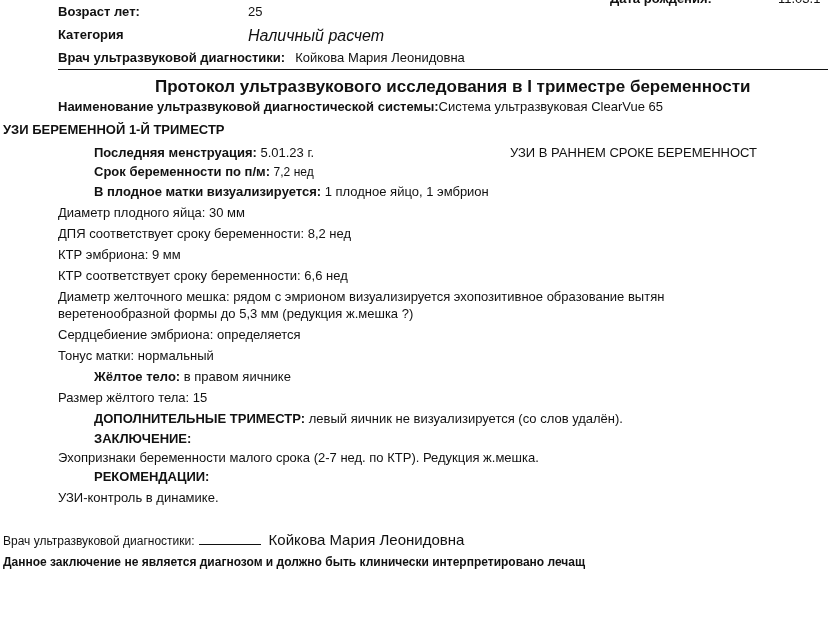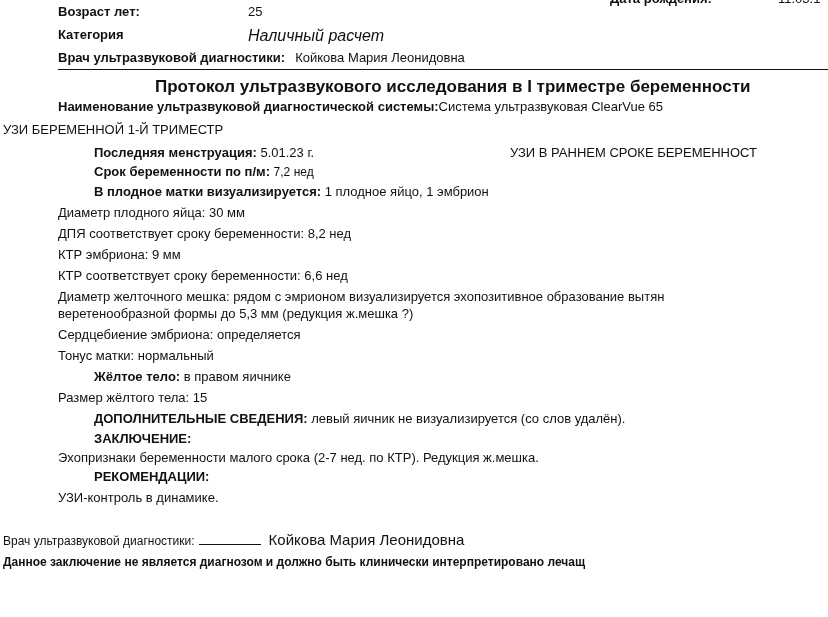--- a/index.html
+++ b/index.html
@@ -36,21 +36,21 @@
 
     #title {
       left: 0; top: 77px; width: 732px;
       font-size: 17px; font-weight: bold;
       padding-left: 155px;
       box-sizing: border-box;
     }
     #system-row { left: 58px; top: 99px; font-size: 13px; }
     #system-row .lbl { font-weight: bold; }
 
-    #section-header { left: 3px; top: 122px; font-size: 13px; font-weight: normal; }
+    #section-header { left: 3px; top: 122px; font-size: 13px; font-weight: bold; }
 
     .line { left: 58px; font-size: 13px; }
     .line .lbl { font-weight: bold; padding-left: 36px; }
 
     #early-label { left: 510px; top: 145px; font-size: 13px; text-align: right; }
 
     #signature-row { left: 3px; top: 531px; font-size: 12px; }
     #signature-row .sigline {
       display: inline-block; width: 62px; border-bottom: 1px solid #111;
       margin: 0 8px 0 4px; height: 11px; vertical-align: baseline;
@@ -117,21 +117,21 @@
 <div class="abs line" style="top:348px">
   <span>Тонус матки: нормальный</span>
 </div>
 <div class="abs line" style="top:369px">
   <span class="lbl">Жёлтое тело:</span> <span>в правом яичнике</span>
 </div>
 <div class="abs line" style="top:390px">
   <span>Размер жёлтого тела: 15</span>
 </div>
 <div class="abs line" style="top:411px">
-  <span class="lbl">ДОПОЛНИТЕЛЬНЫЕ СВЕДЕНИЯ:</span> <span>левый яичник не визуализируется (со слов удалён).</span>
+  <span class="lbl">ДОПОЛНИТЕЛЬНЫЕ ТРИМЕСТР:</span> <span>левый яичник не визуализируется (со слов удалён).</span>
 </div>
 <div class="abs line" style="top:431px">
   <span class="lbl">ЗАКЛЮЧЕНИЕ:</span>
 </div>
 <div class="abs line" style="top:450px">
   <span>Эхопризнаки беременности малого срока (2-7 нед. по КТР). Редукция ж.мешка.</span>
 </div>
 <div class="abs line" style="top:469px">
   <span class="lbl">РЕКОМЕНДАЦИИ:</span>
 </div>

